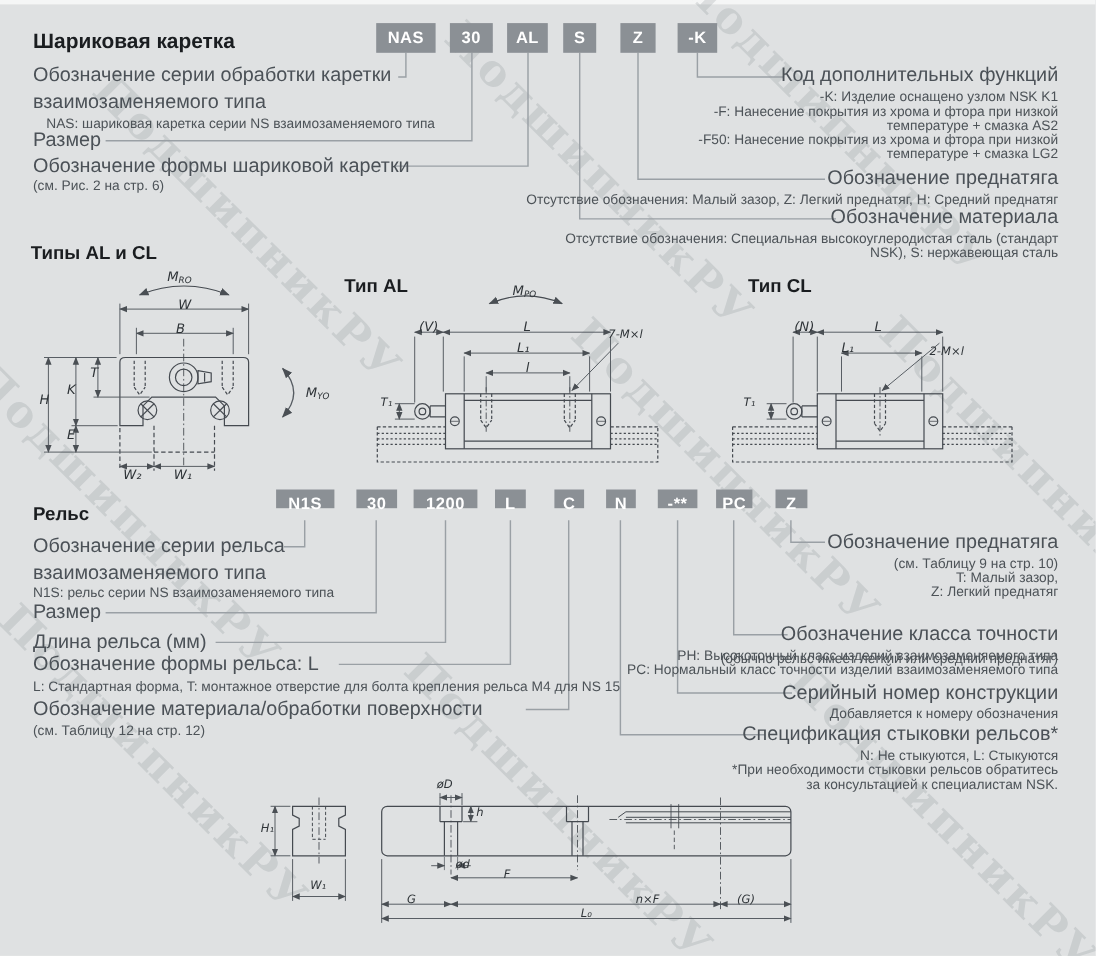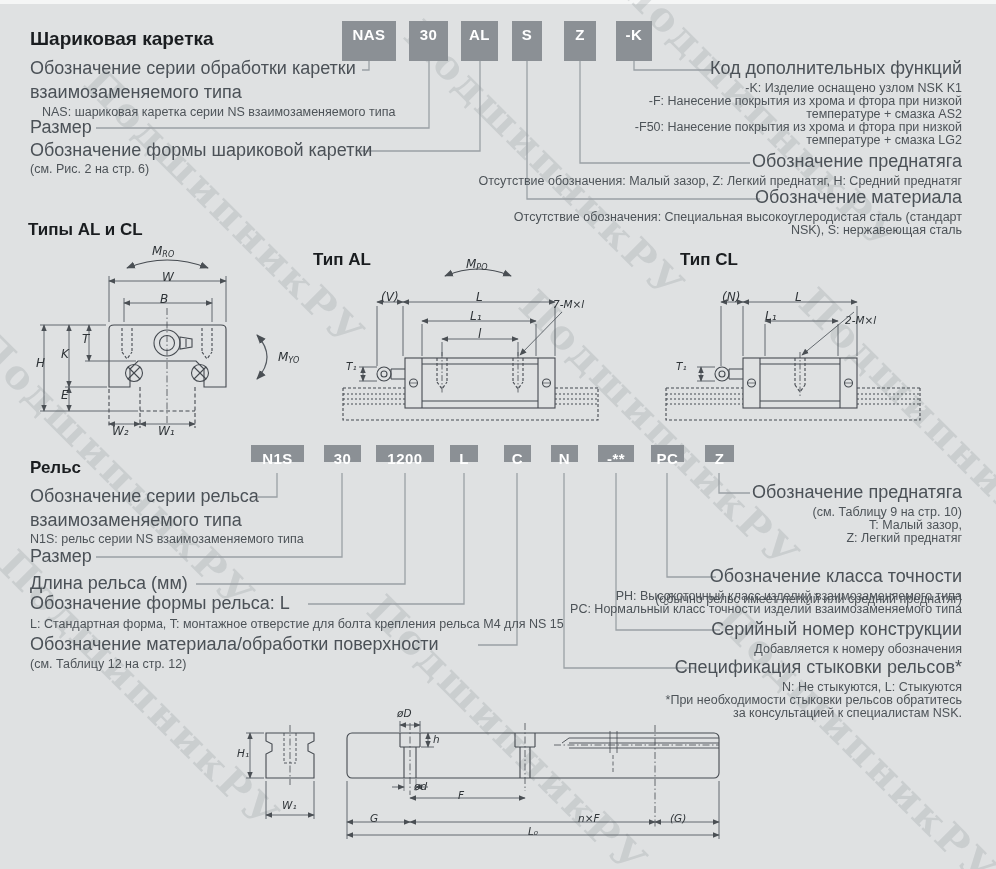--- a/index.html
+++ b/index.html
@@ -8,21 +8,21 @@
   .topstrip{position:absolute;left:0;top:0;width:996px;height:4px;background:#f5f6f6;}
   .wm{position:absolute;font-family:"DejaVu Serif",serif;font-size:40px;font-weight:bold;
       letter-spacing:3px;color:rgba(122,128,134,0.20);white-space:nowrap;
       transform:translate(-50%,-50%) rotate(45deg);pointer-events:none;}
   .abs{position:absolute;}
   .h-main{font-size:19px;font-weight:bold;color:#1a1d20;white-space:nowrap;}
   .h-sec{font-size:17px;font-weight:bold;color:#1a1d20;white-space:nowrap;}
   .big-label{font-size:18px;color:#4b5157;white-space:nowrap;}
   .note{font-size:12.5px;color:#4d5358;white-space:nowrap;}
   .r{text-align:right;right:34px;}
-  .codebox{position:absolute;height:40px;line-height:27px;background:#8b9095;color:#fff;
+  .codebox{position:absolute;height:27px;line-height:27px;background:#8b9095;color:#fff;
            font-size:15px;font-weight:bold;text-align:center;letter-spacing:.5px;}
   .codebox.rail{height:17px;line-height:28px;}
   svg{position:absolute;pointer-events:none;}
   .dim{position:absolute;font-family:"DejaVu Sans",sans-serif;font-style:italic;
        font-size:12px;color:#2f3438;white-space:nowrap;}
   .dim .sub{font-size:8px;font-style:italic;vertical-align:-2px;}
   .dim.small{font-size:10.5px;}
 </style>
 </head>
 <body>

